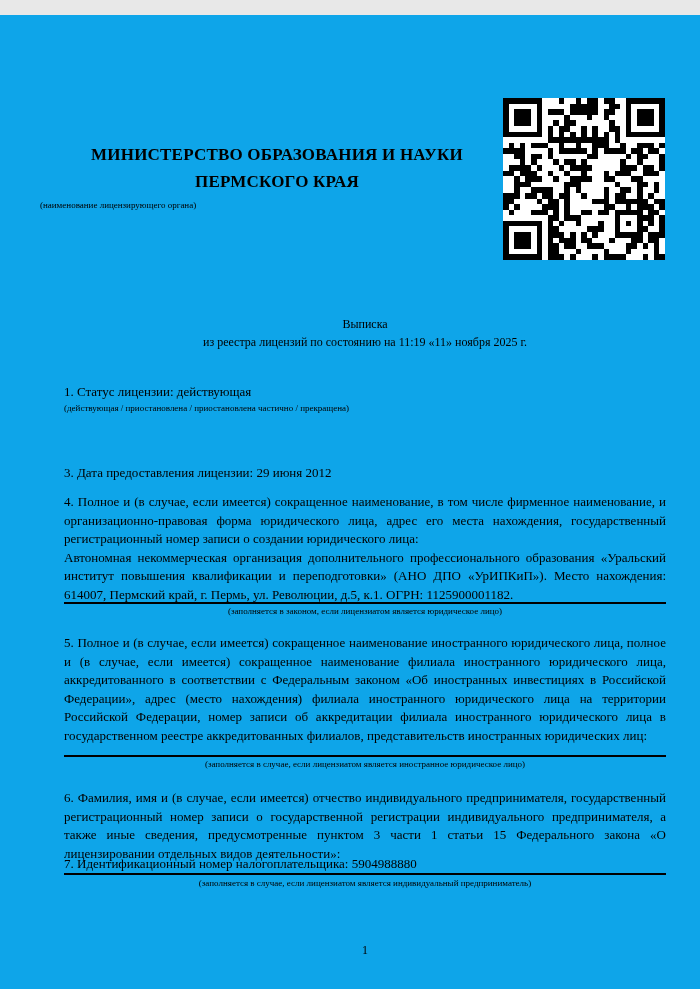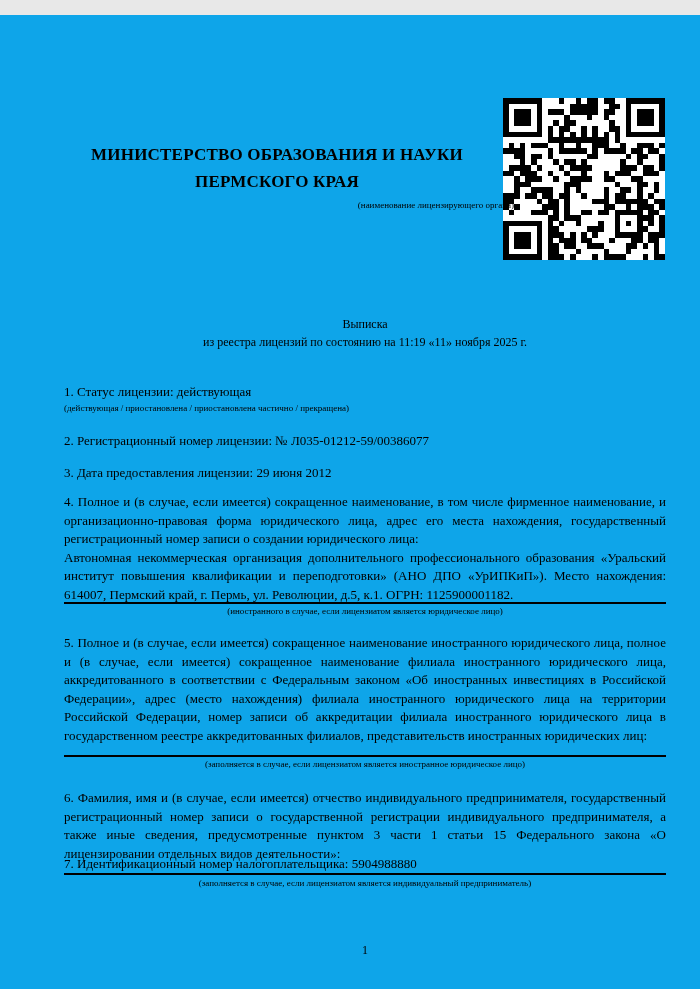--- a/index.html
+++ b/index.html
@@ -10,21 +10,21 @@
     background:#0ea5e9;
     font-family:"Liberation Serif","DejaVu Serif",serif;
     color:#000;
     overflow:hidden;
   }
   .abs{position:absolute;}
   
   .h-title{left:40px;width:474px;text-align:center;font-weight:bold;font-size:17px;line-height:24px;letter-spacing:.2px;}
   .h-t1{top:128px;}
   .h-t2{top:155px;}
-  .h-cap{top:185px;left:40px;width:474px;text-align:right;font-size:9px;line-height:11px;}
+  .h-cap{top:185px;left:40px;width:474px;text-align:left;font-size:9px;line-height:11px;}
   
   .qr{left:503px;top:83px;width:162px;height:162px;}
   
   .doc-title{top:301px;left:64px;width:602px;text-align:center;font-size:12px;line-height:17.5px;}
   
   .body-txt{left:64px;width:602px;font-size:13px;line-height:18.5px;}
   .just{text-align:justify;}
   .i1{top:368px;}
   .i1cap{top:388px;left:64px;width:602px;text-align:left;font-size:9px;line-height:11px;}
   .i2{top:417px;}
@@ -478,30 +478,29 @@
   <div class="abs h-cap">(наименование лицензирующего органа)</div>
 
   <div class="abs doc-title">
     <div>Выписка</div>
     <div>из реестра лицензий по состоянию на 11:19 «11» ноября 2025 г.</div>
   </div>
 
   <div class="abs body-txt i1">1. Статус лицензии: действующая</div>
   <div class="abs i1cap">(действующая / приостановлена / приостановлена частично / прекращена)</div>
 
-  <div class="abs body-txt i2">2. Регистрационный номер лицензии: № Л035-01212-59/00386077</div>
 
   <div class="abs body-txt i3">3. Дата предоставления лицензии: 29 июня 2012</div>
 
   <div class="abs body-txt i4">
     <div class="just">4. Полное и (в случае, если имеется) сокращенное наименование, в том числе фирменное наименование, и организационно-правовая форма юридического лица, адрес его места нахождения, государственный регистрационный номер записи о создании юридического лица:</div>
     <div class="just">Автономная некоммерческая организация дополнительного профессионального образования «Уральский институт повышения квалификации и переподготовки» (АНО ДПО «УрИПКиП»). Место нахождения: 614007, Пермский край, г. Пермь, ул. Революции, д.5, к.1. ОГРН: 1125900001182.</div>
   </div>
   <div class="abs rule r4"></div>
-  <div class="abs seccap c4">(иностранного в случае, если лицензиатом является юридическое лицо)</div>
+  <div class="abs seccap c4">(заполняется в законом, если лицензиатом является юридическое лицо)</div>
 
   <div class="abs body-txt i5">
     <div class="just">5. Полное и (в случае, если имеется) сокращенное наименование иностранного юридического лица, полное и (в случае, если имеется) сокращенное наименование филиала иностранного юридического лица, аккредитованного в соответствии с Федеральным законом «Об иностранных инвестициях в Российской Федерации», адрес (место нахождения) филиала иностранного юридического лица на территории Российской Федерации, номер записи об аккредитации филиала иностранного юридического лица в государственном реестре аккредитованных филиалов, представительств иностранных юридических лиц:</div>
     <div class="just"></div>
   </div>
   <div class="abs rule r5"></div>
   <div class="abs seccap c5">(заполняется в случае, если лицензиатом является иностранное юридическое лицо)</div>
 
   <div class="abs body-txt i6">
     <div class="just">6. Фамилия, имя и (в случае, если имеется) отчество индивидуального предпринимателя, государственный регистрационный номер записи о государственной регистрации индивидуального предпринимателя, а также иные сведения, предусмотренные пунктом 3 части 1 статьи 15 Федерального закона «О лицензировании отдельных видов деятельности»:</div>

